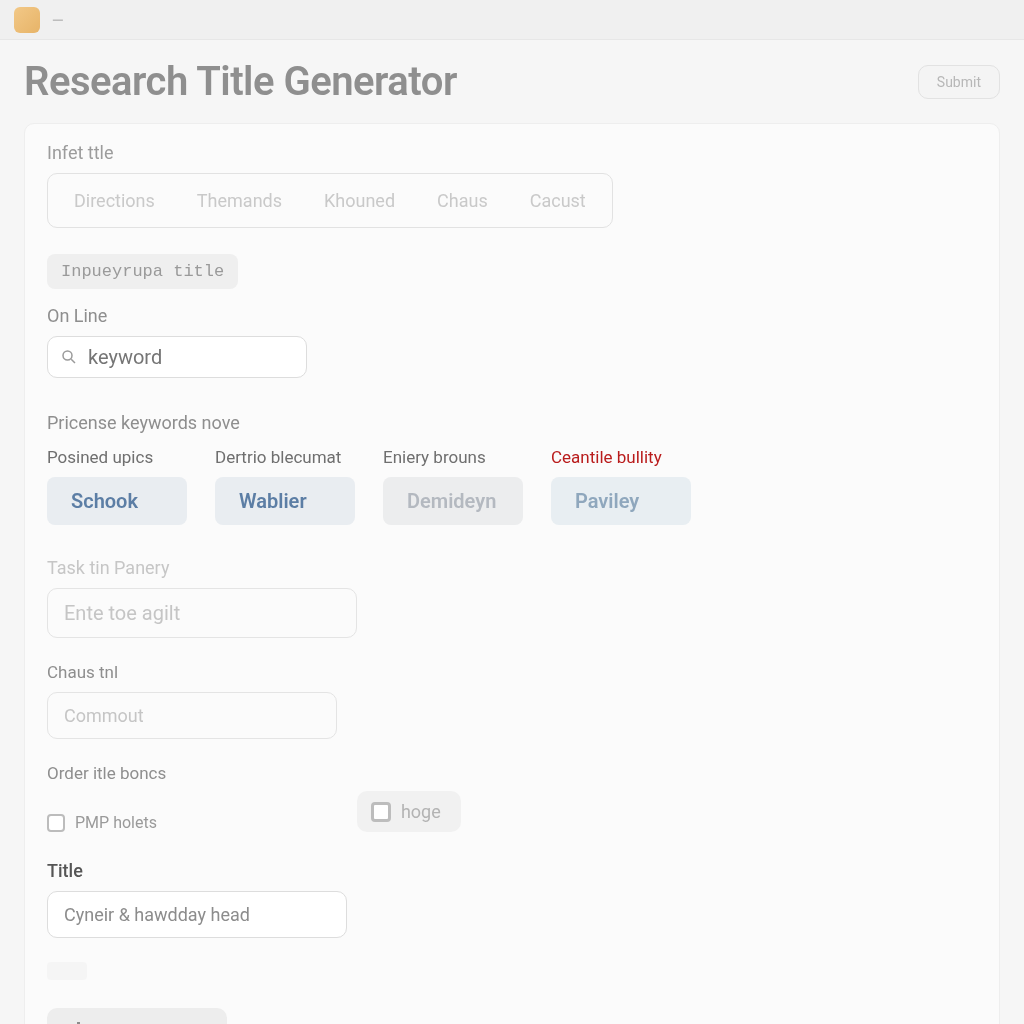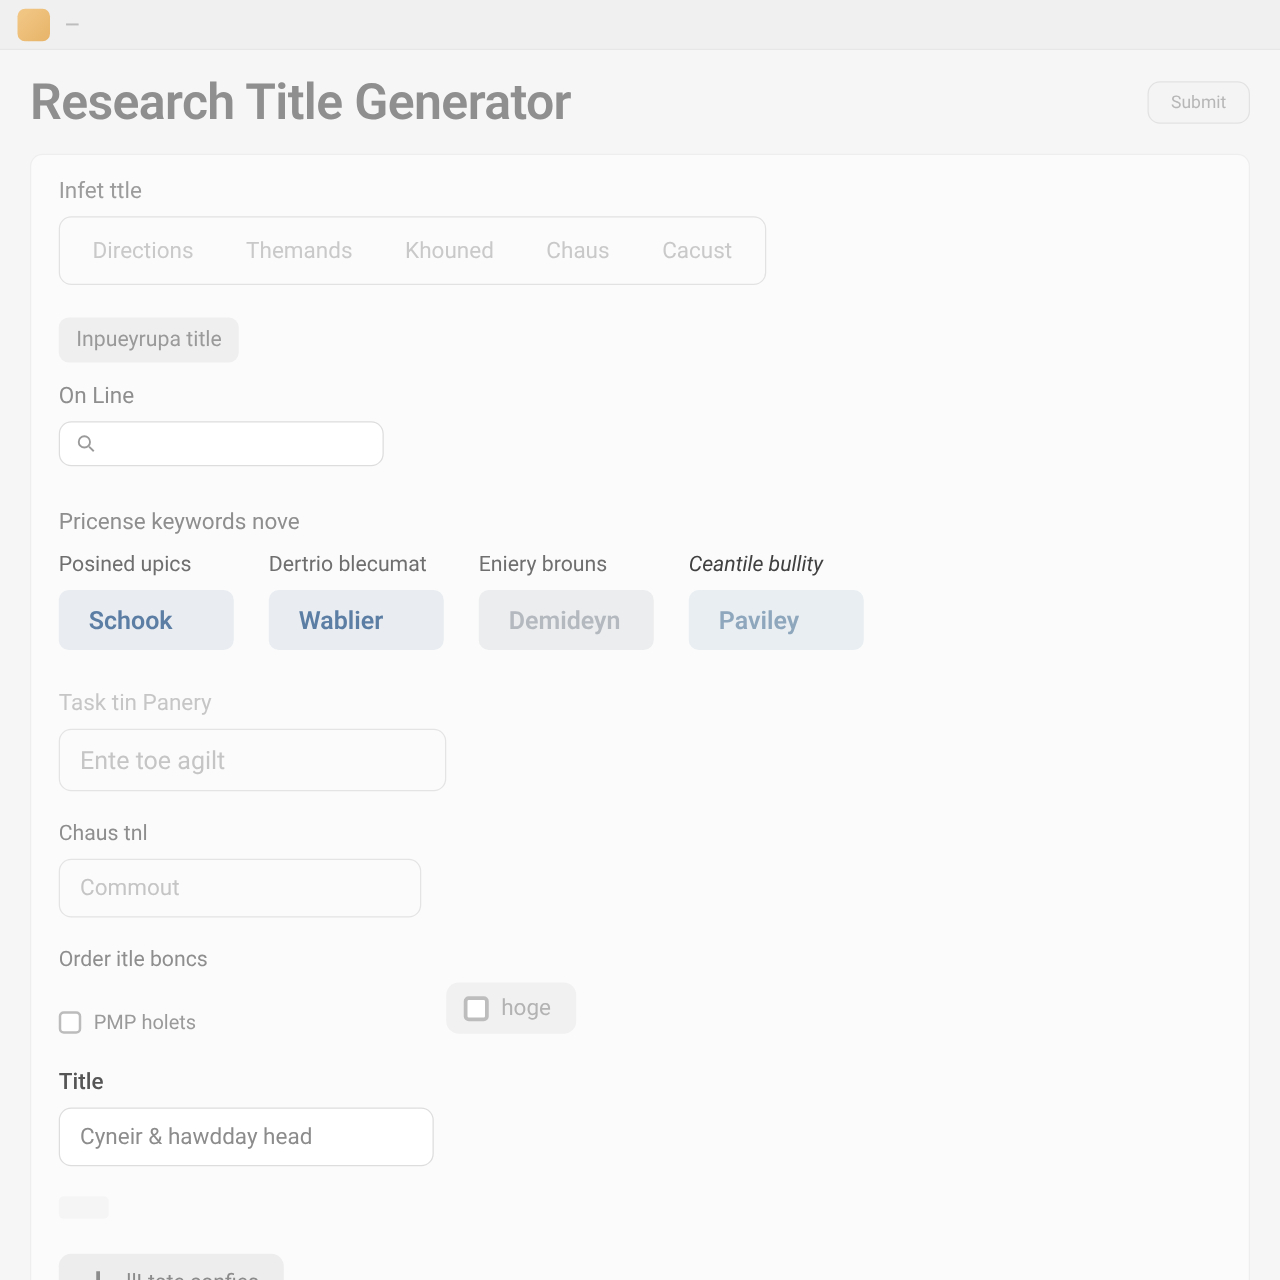--- a/index.html
+++ b/index.html
@@ -15,34 +15,34 @@
 
   .card { margin-top:18px; background:#fbfbfb; border-radius:10px; padding:18px 22px 28px; border:1px solid #eee; }
 
   .field-label { font-size:18px; color:#9c9c9c; margin-top:6px; }
   .field-label.tight { margin-top:0; }
 
   .pill-strip { margin-top:10px; border:1px solid #e2e2e2; border-radius:10px; padding:8px 10px; display:flex; gap:10px; width: fit-content; max-width:100%; }
   .pill { padding:8px 16px; border-radius:8px; font-size:18px; color:#c9c9c9; }
 
   .tag-row { margin-top:26px; display:flex; gap:8px; }
-  .tag { background:#efefef; border-radius:8px; padding:8px 14px; font-size:17px; color:#9a9a9a; }
+  .tag { background:#efefef; border-radius:8px; padding:8px 14px; font-size:17px; color:#9a9a9a;font-family:Liberation Mono, monospace; }
 
   .sub-label { margin-top:16px; font-size:18px; color:#8e8e8e; }
 
   .search-wrap { margin-top:10px; width:260px; border:1px solid #ddd; background:#fff; border-radius:10px; display:flex; align-items:center; padding:8px 12px; gap:10px; }
   .search-wrap .mag { width:18px; height:18px; flex-shrink:0; }
   .search-input { border:none; outline:none; font-size:20px; color:#8c8c8c; width:100%; background:transparent; }
 
   .section-label { margin-top:34px; font-size:18px; color:#8e8e8e; }
 
   .cat-grid { margin-top:14px; display:flex; gap:28px; }
   .cat-col { display:flex; flex-direction:column; align-items:flex-start; gap:10px; }
   .cat-head { font-size:17px; color:#6f6f6f; }
-  .cat-head.faint { color:#404040;font-style:italic; }
+  .cat-head.faint { color:#b91c1c; }
   .chip { background:#e9edf1; color:#5c7ea5; font-size:20px; font-weight:600; padding:12px 24px; border-radius:8px; min-width:140px; text-align:left; }
   .chip.muted { background:#ecedee; color:#b4b9c0; }
   .chip.soft  { background:#e8eef2; color:#8fa7bd; }
 
   .faint-label { margin-top:32px; font-size:18px; color:#c6c6c6; }
 
   .text-box { margin-top:10px; width:310px; border:1px solid #e4e4e4; border-radius:10px; padding:12px 16px; font-size:20px; color:#c5c5c5; background:#fbfbfb; }
   .text-box.small { width:290px; font-size:18px; }
 
   .group-label { margin-top:24px; font-size:17px; color:#8e8e8e; }
@@ -93,20 +93,21 @@
     <div class="tag-row">
       <div class="tag">Inpueyrupa title</div>
     </div>
 
     <div class="sub-label">On Line</div>
     <div class="search-wrap">
       <svg class="mag" viewBox="0 0 24 24" fill="none" stroke="#9a9a9a" stroke-width="2">
         <circle cx="10" cy="10" r="6"></circle>
         <line x1="15" y1="15" x2="20" y2="20"></line>
       </svg>
+      <input class="search-input" placeholder="keyword" style="">
     </div>
 
     
     <div class="section-label">Pricense keywords nove</div>
     <div class="cat-grid">
       <div class="cat-col">
         <div class="cat-head">Posined upics</div>
         <div class="chip">Schook</div>
       </div>
       <div class="cat-col">

